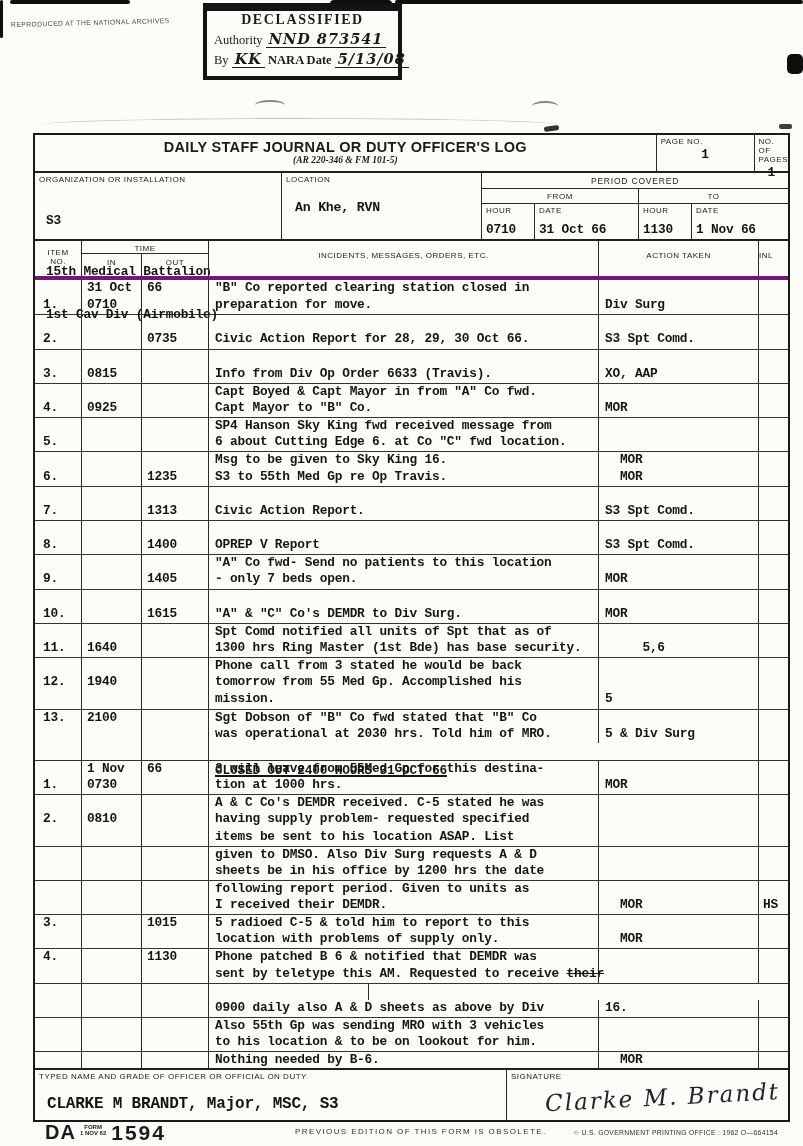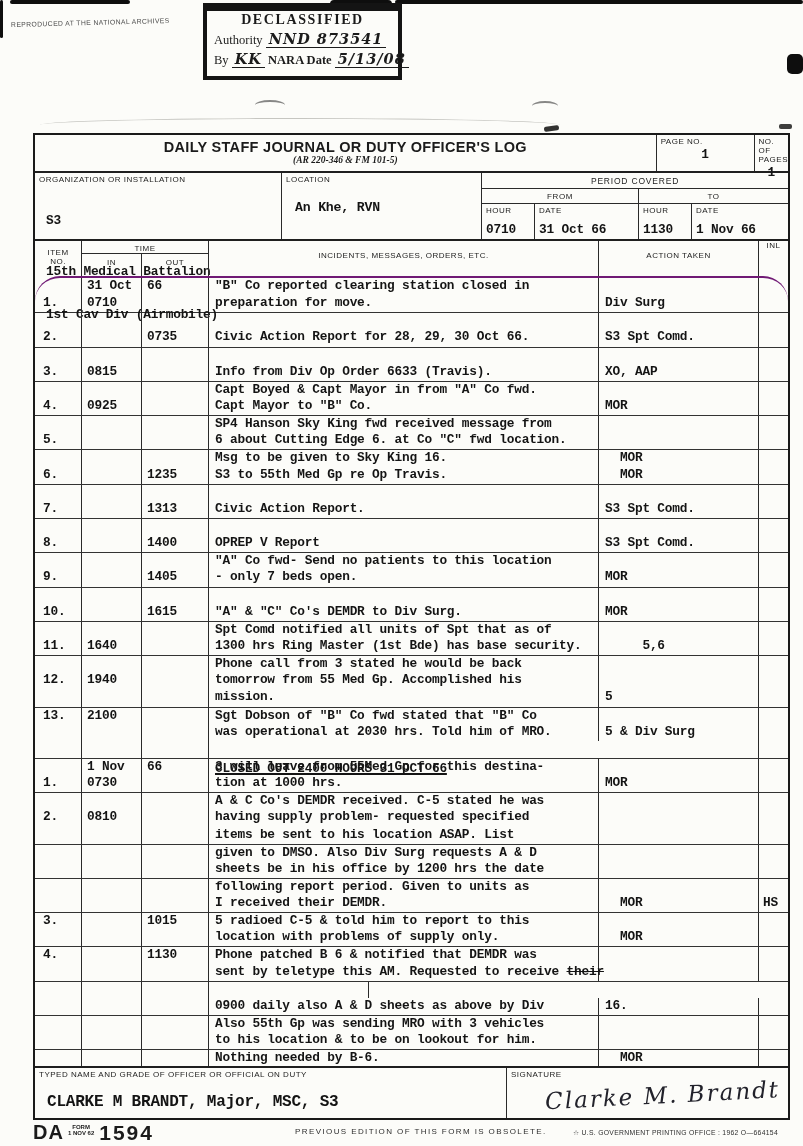--- a/index.html
+++ b/index.html
@@ -66,24 +66,24 @@
   
   .thead { display:flex; height:37px; border-top:2px solid #1f1f1f; font-size:8px; letter-spacing:.5px; }
   .th-item { width:47px; text-align:center; padding-top:7px; line-height:9px; }
   .th-time { width:127px; display:flex; flex-direction:column; }
   .th-time-top { height:13px; text-align:center; padding-top:3px; border-bottom:1px solid #2a2a2a; }
   .th-inout { flex:1; display:flex; }
   .th-in { width:60px; text-align:center; padding-top:4px; border-right:1px solid #2a2a2a; }
   .th-out { flex:1; text-align:center; padding-top:4px; }
   .th-inc { width:390px; text-align:center; padding-top:10px; }
   .th-act { width:160px; text-align:center; padding-top:10px; }
-  .th-inl { flex:1; text-align:center; }
-
-  
-  .rows-box { border-top:2px solid #701a75;border-radius:25px; }
+  .th-inl { flex:1; padding-top:10px; }
+
+  
+  .rows-box { border-top:4px solid #701a75; }
   .jr { display:flex; height:17.15px; }
   .jr.bt { border-top:1px solid #333; }
   .jr > div { line-height:16.6px; overflow:visible; }
   .c-item { width:47px; padding-left:8px; }
   .c-in   { width:60px; padding-left:5px; }
   .c-out  { width:67px; padding-left:5px; }
   .c-inc  { width:390px; padding-left:6px; }
   .c-act  { width:160px; padding-left:6px; }
   .c-inl  { flex:1; padding-left:4px; }
   .c-inc.ul { text-decoration:underline; text-decoration-thickness:1.5px;margin-top:20px; }
@@ -92,21 +92,21 @@
   
   .typed-row { display:flex; height:52px; border-top:2px solid #1f1f1f; }
   .typed-cell { width:472px; display:flex; flex-direction:column; justify-content:space-between; }
   .typed-name { padding:0 0 7px 12px; font-size:16px; }
   .sig-cell { flex:1; border-right:none; }
   .signature { font-family:"DejaVu Serif", serif; font-style:italic; font-size:23px; color:#22222b;
                transform:rotate(-3deg); margin:3px 0 0 38px; letter-spacing:2px; white-space:nowrap; }
 
   
   .footer { position:absolute; left:33px; top:1121px; width:760px; height:24px; }
-  .da-block { position:absolute; left:0; top:0; display:flex; align-items:flex-start; }
+  .da-block { position:absolute; left:12px; top:0; display:flex; align-items:flex-start; }
   .da-big { font-weight:bold; font-size:20px; letter-spacing:1px; }
   .da-stack { margin:3px 2px 0 4px; font-size:6px; line-height:6px; text-align:center; font-weight:bold; }
   .da-num { font-weight:bold; font-size:21px; letter-spacing:2px; margin-left:3px; }
   .obsolete { position:absolute; left:262px; top:6px; font-size:8px; letter-spacing:1.4px; color:#2e2e2e; }
   .gpo { position:absolute; left:540px; top:8px; font-size:6.8px; letter-spacing:.3px; color:#2e2e2e; white-space:nowrap; }
 </style>
 </head>
 <body>
 
 <div class="page">

